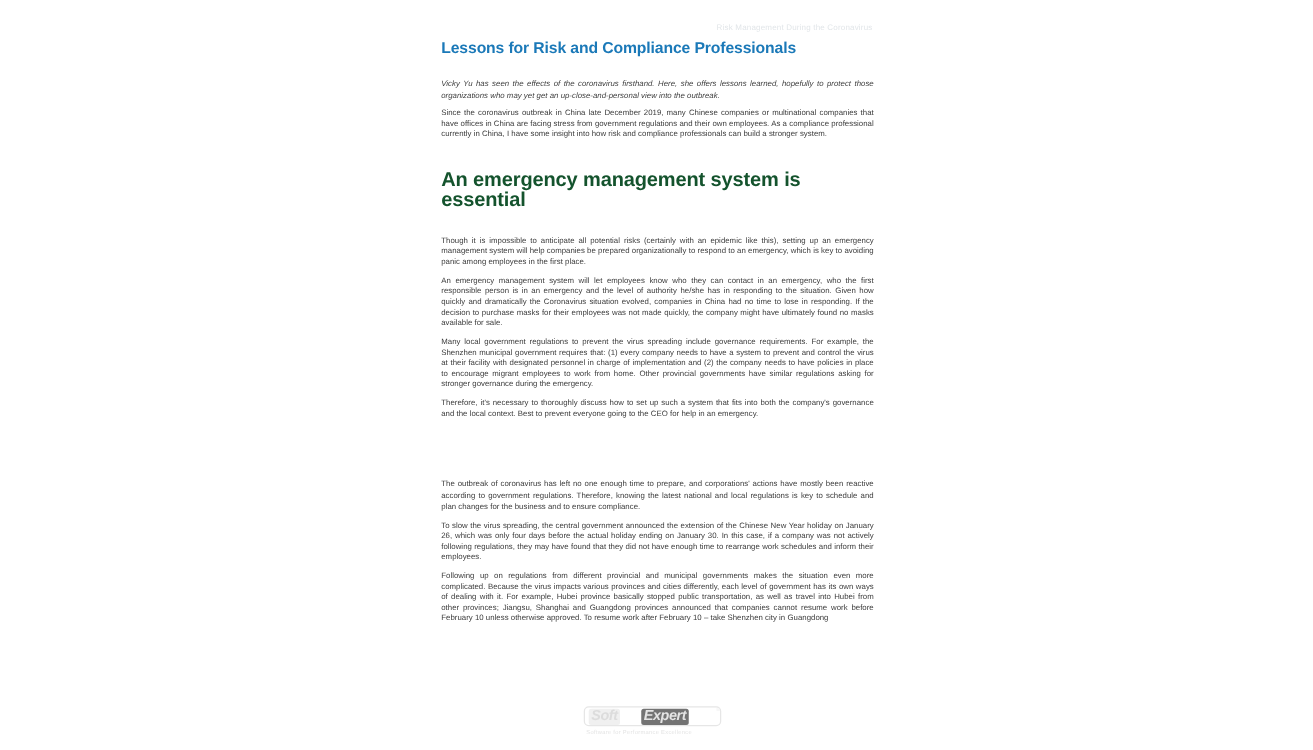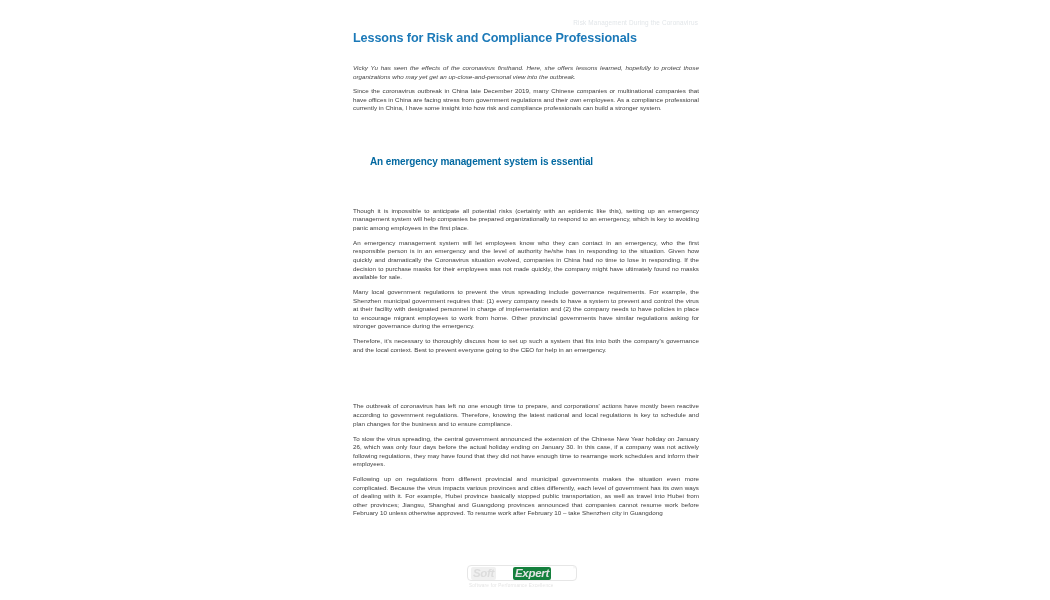--- a/index.html
+++ b/index.html
@@ -51,25 +51,25 @@
     font-size: 12.6px;
     line-height: 16px;
     font-weight: bold;
     color: #1b79b8;
     margin: 0;
     letter-spacing: -0.1px;
     font-family: "Liberation Sans", sans-serif;
   }
 
   h2.doc-heading {
-    font-size: 10px;
+    font-size: 16px;
     line-height: 16px;
     font-weight: bold;
-    color: #0369a1;
-    margin: 17px;
+    color: #14532d;
+    margin: 0;
     letter-spacing: -0.1px;
     font-family: "Liberation Sans", sans-serif;
   }
 
   p.doc-para {
     margin: 0;
     font-size: 6.25px;
     line-height: 8.55px;
     text-align: justify;
     color: #3b3b3b;
@@ -127,21 +127,21 @@
   #logo-soft {
     left: 4px;
     color: #dcdcdc;
     background: #f0f0f0;
     padding: 0 2px;
     border-radius: 2px;
   }
   #logo-expert {
     left: 46px;
     color: #e4e4e4;
-    background: #15803d;
+    background: #737373;
     padding: 0 2px;
     border-radius: 2px;
   }
   #logo-reg {
     position: absolute;
     left: 106px;
     top: 0px;
     font-size: 4px;
     color: #ededed;
     font-family: "Liberation Sans", sans-serif;

